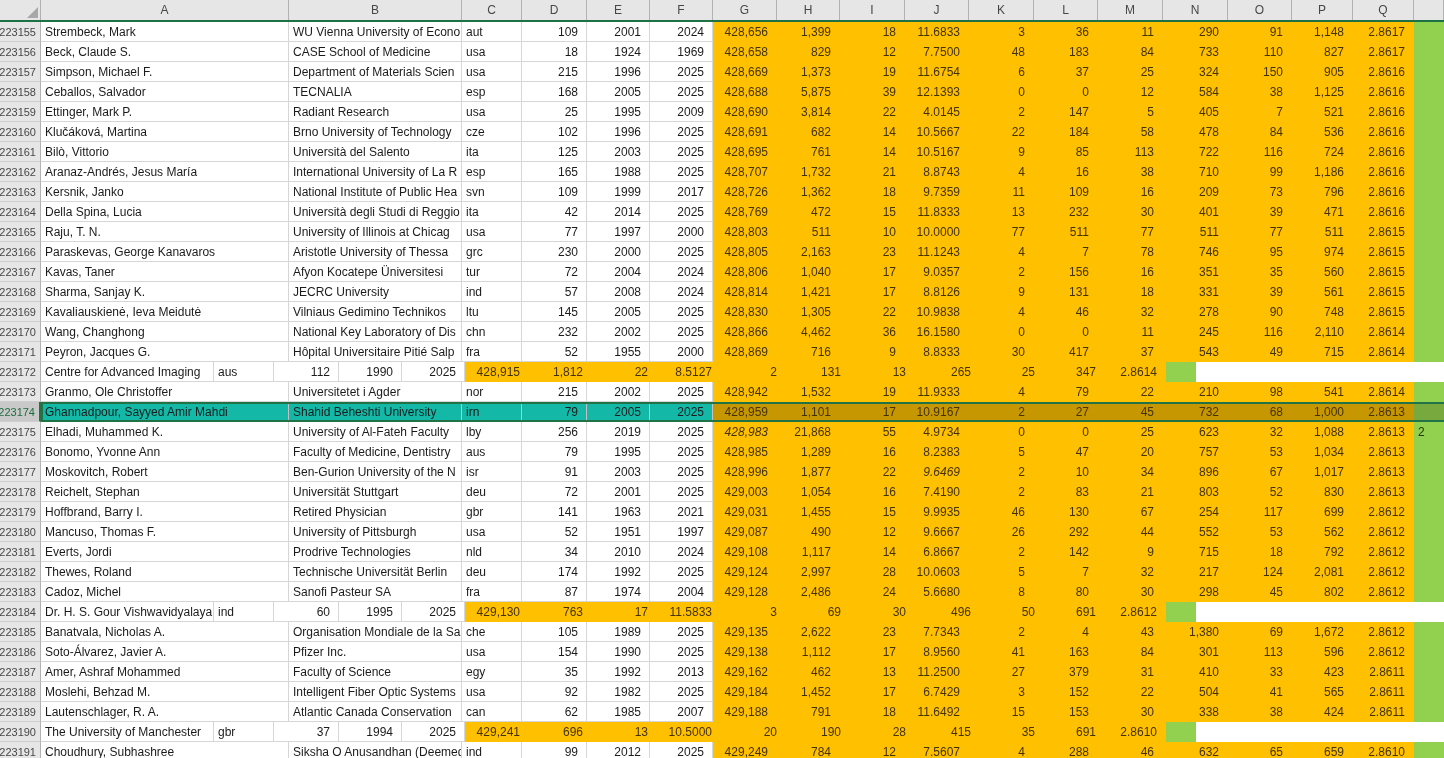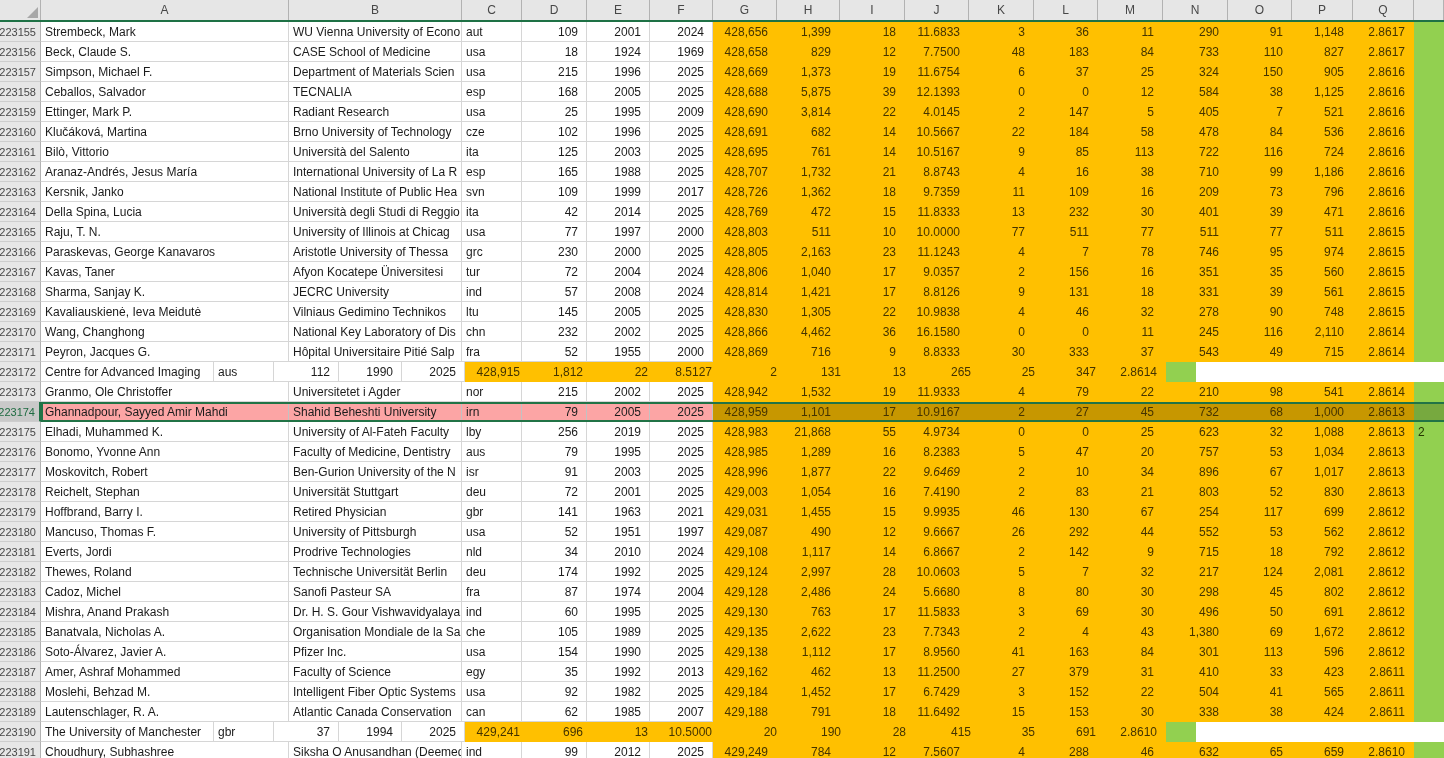--- a/index.html
+++ b/index.html
@@ -31,21 +31,21 @@
   .cell{
     box-sizing:border-box;flex:0 0 auto;
     border-right:1px solid #d6d6d6;border-bottom:1px solid #d6d6d6;
     font-size:12px;color:#1b1b1b;display:flex;align-items:center;
     overflow:hidden;white-space:nowrap;
   }
   .cell.left{justify-content:flex-start;padding-left:4px;}
   .cell.num{justify-content:flex-end;padding-right:8px;}
   .cell.orange{background:#ffc000;border-right-color:#ffc000;border-bottom-color:#ffc000;color:#443300;}
   .cell.green{background:#92d050;border-right-color:#92d050;border-bottom-color:#92d050;color:#243500;}
-  .row.sel .cell{background:#fca5a5;border-right-color:#c2c2c2;border-bottom-color:#c2c2c2;}
+  .row.sel .cell{background:#14b8a6;border-right-color:#c2c2c2;border-bottom-color:#c2c2c2;}
   .row.sel .cell.orange{background:#c79700;border-right-color:#c79700;border-bottom-color:#c79700;}
   .row.sel .cell.green{background:#77a93f;border-right-color:#77a93f;border-bottom-color:#77a93f;}
   .row.sel .rh{background:#c9c9c9;color:#1e6b41;border-right:2px solid #217346;}
   .selbox{
     position:absolute;left:41px;right:0;top:0;bottom:0;pointer-events:none;
     border-top:2px solid #217346;border-bottom:2px solid #217346;border-left:2px solid #217346;
   }
 </style>
 </head>
 <body>
@@ -419,21 +419,21 @@
         <div class="cell left" style="width: 173px;">Hôpital Universitaire Pitié Salp</div>
         <div class="cell left" style="width: 60px;">fra</div>
         <div class="cell num" style="width: 65px;">52</div>
         <div class="cell num" style="width: 63px;">1955</div>
         <div class="cell num" style="width: 63px;">2000</div>
         <div class="cell num orange" style="width: 64px;">428,869</div>
         <div class="cell num orange" style="width: 63px;">716</div>
         <div class="cell num orange" style="width: 65px;">9</div>
         <div class="cell num orange" style="width: 64px;">8.8333</div>
         <div class="cell num orange" style="width: 65px;">30</div>
-        <div class="cell num orange" style="width: 64px;">333</div>
+        <div class="cell num orange" style="width: 64px;">417</div>
         <div class="cell num orange" style="width: 65px;">37</div>
         <div class="cell num orange" style="width: 65px;">543</div>
         <div class="cell num orange" style="width: 64px;">49</div>
         <div class="cell num orange" style="width: 61px;">715</div>
         <div class="cell num orange" style="width: 61px;">2.8614</div>
         <div class="cell left green" style="width: 30px;"></div>
       </div>
       <div class="row">
         <div class="rh">223172</div>
         <div class="cell left" style="width: 173px;">Centre for Advanced Imaging</div>
@@ -498,21 +498,21 @@
         <div class="selbox"></div>
       </div>
       <div class="row">
         <div class="rh">223175</div>
         <div class="cell left" style="width: 248px;">Elhadi, Muhammed K.</div>
         <div class="cell left" style="width: 173px;">University of Al-Fateh Faculty</div>
         <div class="cell left" style="width: 60px;">lby</div>
         <div class="cell num" style="width: 65px;">256</div>
         <div class="cell num" style="width: 63px;">2019</div>
         <div class="cell num" style="width: 63px;">2025</div>
-        <div class="cell num orange" style="width: 64px;">428,983</div>
+        <div class="cell num orange" style="width: 64px; font-style: italic;">428,983</div>
         <div class="cell num orange" style="width: 63px;">21,868</div>
         <div class="cell num orange" style="width: 65px;">55</div>
         <div class="cell num orange" style="width: 64px;">4.9734</div>
         <div class="cell num orange" style="width: 65px;">0</div>
         <div class="cell num orange" style="width: 64px;">0</div>
         <div class="cell num orange" style="width: 65px;">25</div>
         <div class="cell num orange" style="width: 65px;">623</div>
         <div class="cell num orange" style="width: 64px;">32</div>
         <div class="cell num orange" style="width: 61px;">1,088</div>
         <div class="cell num orange" style="width: 61px;">2.8613</div>
@@ -681,21 +681,20 @@
         <div class="cell num orange" style="width: 64px;">80</div>
         <div class="cell num orange" style="width: 65px;">30</div>
         <div class="cell num orange" style="width: 65px;">298</div>
         <div class="cell num orange" style="width: 64px;">45</div>
         <div class="cell num orange" style="width: 61px;">802</div>
         <div class="cell num orange" style="width: 61px;">2.8612</div>
         <div class="cell left green" style="width: 30px;"></div>
       </div>
       <div class="row">
         <div class="rh">223184</div>
-        <div class="cell left" style="width: 248px;">Mishra, Anand Prakash</div>
         <div class="cell left" style="width: 173px;">Dr. H. S. Gour Vishwavidyalaya</div>
         <div class="cell left" style="width: 60px;">ind</div>
         <div class="cell num" style="width: 65px;">60</div>
         <div class="cell num" style="width: 63px;">1995</div>
         <div class="cell num" style="width: 63px;">2025</div>
         <div class="cell num orange" style="width: 64px;">429,130</div>
         <div class="cell num orange" style="width: 63px;">763</div>
         <div class="cell num orange" style="width: 65px;">17</div>
         <div class="cell num orange" style="width: 64px;">11.5833</div>
         <div class="cell num orange" style="width: 65px;">3</div>

